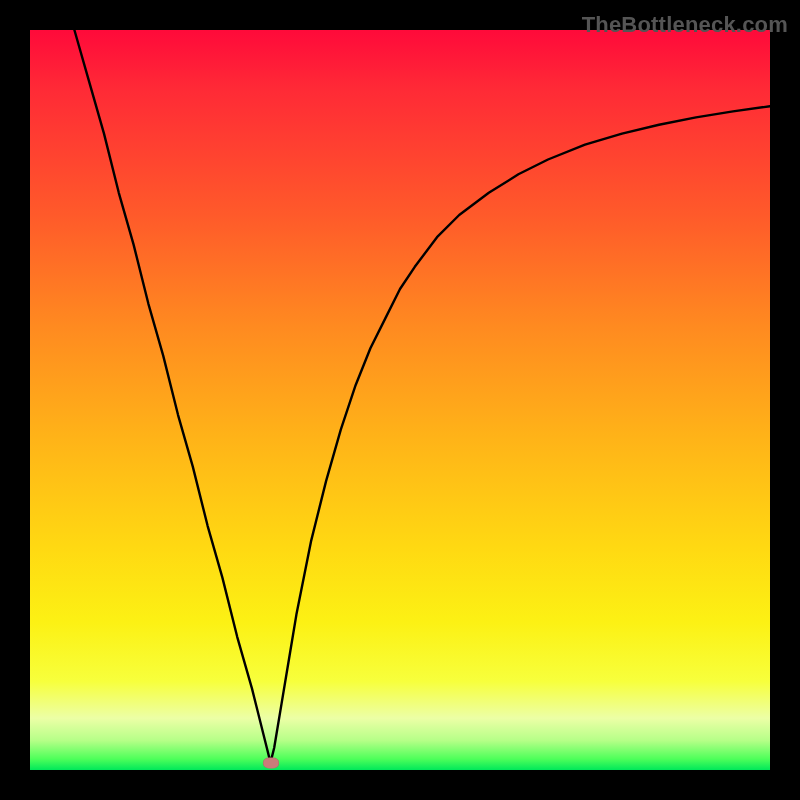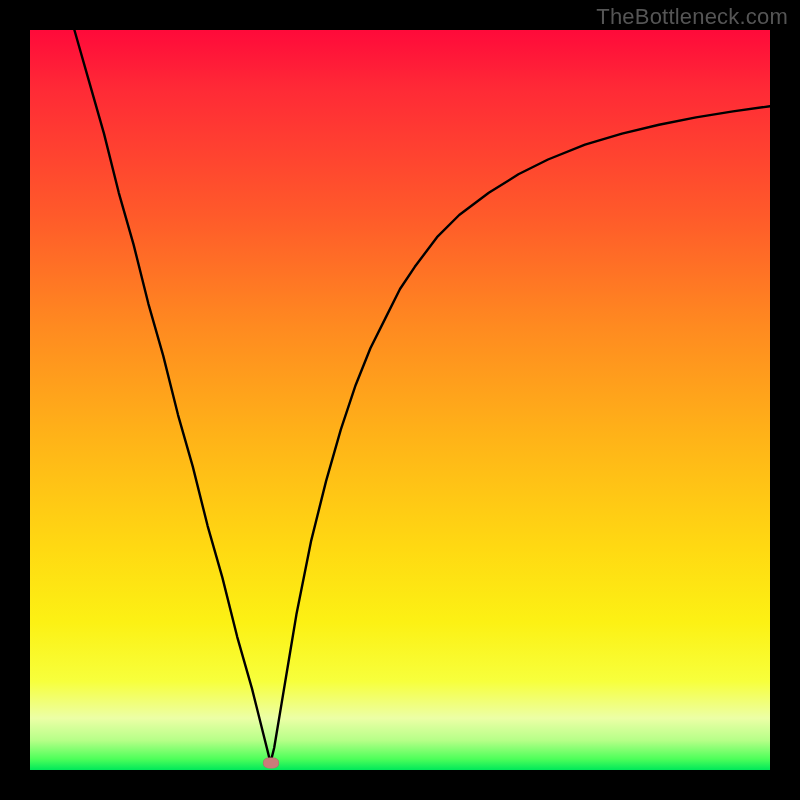--- a/index.html
+++ b/index.html
@@ -37,25 +37,25 @@
       #fcf114 80%,
       #f7ff3c 88%,
       #ecffa6 93%,
       #b6ff88 96%,
       #4eff5a 98.5%,
       #00e85a 100%
     );
   }
   .watermark {
     position: absolute;
-    top: 4px;
+    top: 12px;
     right: 12px;
     color: #555;
     font-size: 22px;
-    font-weight: 400;
+    font-weight: 700;
     letter-spacing: 0.2px;
     user-select: none;
     margin-left: 43px;
   }
   svg.curve {
     position: absolute;
     left: 0;
     top: 0;
     width: 740px;
     height: 740px;

